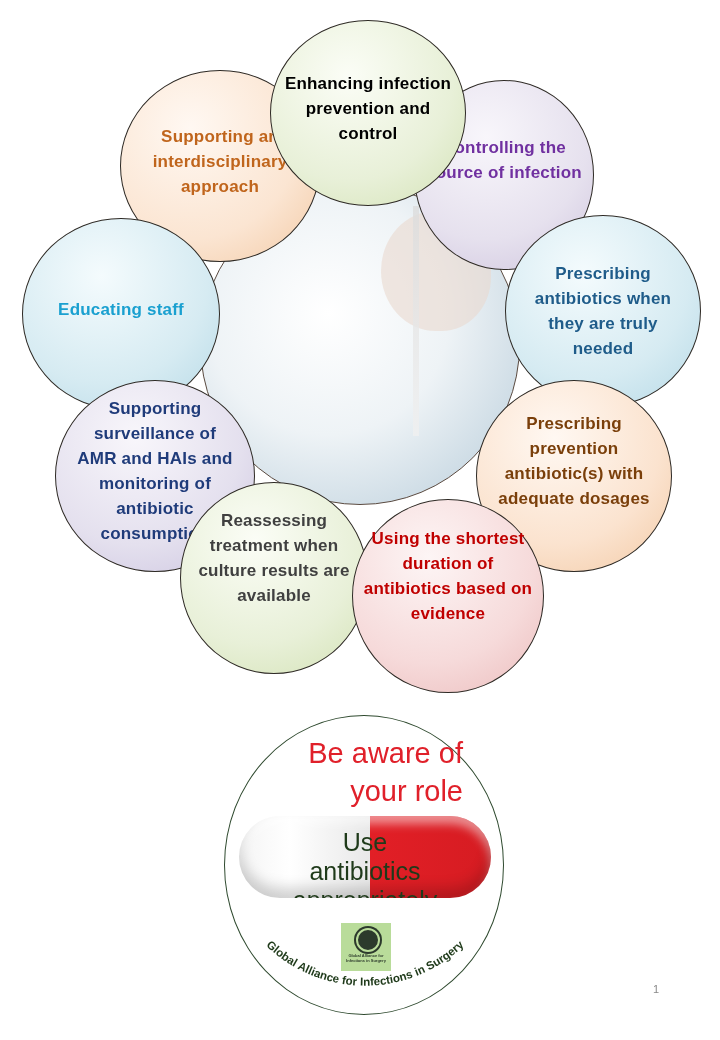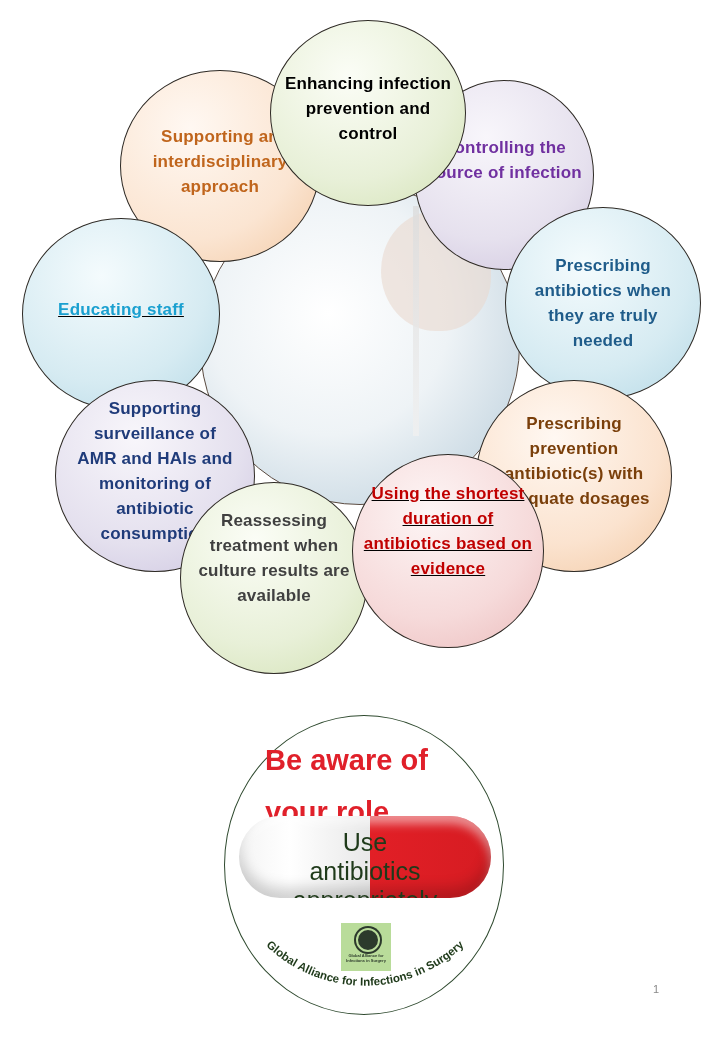--- a/index.html
+++ b/index.html
@@ -6,21 +6,21 @@
   body{width:720px;height:1040px;position:relative;overflow:hidden;font-family:"Liberation Sans",sans-serif;}
   .bubble{position:absolute;border-radius:50%;border:1.5px solid #2e2a25;box-sizing:border-box;display:flex;align-items:center;justify-content:center;text-align:center;}
   .bubble .txt{font-weight:bold;font-size:17px;line-height:25px;letter-spacing:0.2px;padding:0 6px;}
   .center{position:absolute;left:200px;top:185px;width:320px;height:320px;border-radius:50%;border:1.5px solid #5a4a40;box-sizing:border-box;
     background:radial-gradient(circle at 40% 40%, #ffffff 0%, #eef3f6 45%, #cfdde6 75%, #e9c9c9 100%);display:flex;align-items:center;justify-content:center;text-align:center;overflow:hidden;z-index:1;}
   .center .syringe{position:absolute;left:212px;top:20px;width:6px;height:230px;background:linear-gradient(#dcdcdc,#f0f0f0);opacity:.8;}
   .center .hand{position:absolute;left:180px;top:25px;width:110px;height:120px;border-radius:50% 40% 45% 50%;background:#ead8cf;opacity:.6;}
   .center .title{position:relative;color:#e0101b;font-weight:bold;font-size:30px;line-height:40px;z-index:2;}
   .b{z-index:2;justify-content:center;}
   .badge{position:absolute;left:224px;top:715px;width:280px;height:300px;border-radius:50%;border:1.5px solid #2f4a2f;box-sizing:border-box;background:#fff;}
-  .badge .headline{position:absolute;left:0;right:0;top:18px;text-align:left;color:#e0202a;font-weight:bold;font-size:29px;line-height:52px;}
+  .badge .headline{position:absolute;left:0;right:0;top:18px;text-align:right;color:#e0202a;font-weight:normal;font-size:29px;line-height:38px;}
   .pill{position:absolute;left:14px;top:100px;width:252px;height:82px;border-radius:41px;overflow:hidden;
     background:linear-gradient(90deg,#f4f4f4 0%,#ffffff 20%,#e8e8e8 52%,#e21f26 52%,#d61c22 100%);box-shadow:inset 0 -10px 14px rgba(0,0,0,.18), inset 0 8px 10px rgba(255,255,255,.5);}
   .pill .ptxt{position:absolute;left:0;right:0;top:12px;text-align:center;color:#1f3a1a;font-weight:normal;font-size:25px;line-height:29px;}
   .logo{position:absolute;left:116px;top:207px;width:50px;height:48px;background:#b9dc9a;}
   .logo .mark{position:absolute;left:15px;top:5px;width:20px;height:20px;border-radius:50%;background:#2c3a2c;border:2px solid #b9dc9a;box-shadow:0 0 0 2px #2c3a2c;}
   .logo .ltxt{position:absolute;left:0;right:0;top:30px;font-size:4px;line-height:5px;text-align:center;color:#2c3a2c;font-weight:bold;}
   .arc-text{position:absolute;left:0;top:0;}
   .page-num{position:absolute;left:653px;top:983px;font-size:11px;color:#888;}
 </style>
 </head>
@@ -30,36 +30,36 @@
 
   <div class="bubble b" style="left:120px;top:70px;width:200px;height:192px;background:radial-gradient(circle at 35% 30%,#fff8f2,#fbe5d2 60%,#f2c9a4);">
     <div class="txt" style="color:#c0651c;width:150px;margin-top:-10px;">Supporting an interdisciplinary approach</div>
   </div>
   <div class="bubble b" style="left:414px;top:80px;width:180px;height:190px;background:radial-gradient(circle at 40% 30%,#f8f6fb,#e6e1ee 60%,#cfc5de);">
     <div class="txt" style="color:#7030a0;width:170px;margin-top:-30px;">Controlling the source of infection</div>
   </div>
   <div class="bubble b" style="left:270px;top:20px;width:196px;height:186px;background:radial-gradient(circle at 40% 30%,#fbfdf6,#e8f0d8 60%,#d3e2b5);">
     <div class="txt" style="color:#000;width:180px;margin-top:-10px;">Enhancing infection prevention and control</div>
   </div>
-  <div class="bubble b" style="left:22px;top:218px;width:198px;height:192px;background:radial-gradient(circle at 40% 30%,#f4fbfd,#d6ebf2 60%,#b6d9e6);text-decoration:underline;">
+  <div class="bubble b" style="left:22px;top:218px;width:198px;height:192px;background:radial-gradient(circle at 40% 30%,#f4fbfd,#d6ebf2 60%,#b6d9e6);">
     <div class="txt" style="color:#1aa0d0;width:160px;margin-top:-10px;">Educating staff</div>
   </div>
-  <div class="bubble b" style="left:505px;top:207px;width:196px;height:192px;background:radial-gradient(circle at 40% 30%,#f4fbfd,#d6ebf2 60%,#b6d9e6);">
+  <div class="bubble b" style="left:505px;top:215px;width:196px;height:192px;background:radial-gradient(circle at 40% 30%,#f4fbfd,#d6ebf2 60%,#b6d9e6);">
     <div class="txt" style="color:#1f5c8a;width:160px;margin-top:0px;">Prescribing antibiotics when they are truly needed</div>
   </div>
   <div class="bubble b" style="left:55px;top:380px;width:200px;height:192px;background:radial-gradient(circle at 40% 30%,#f8f6fb,#e4e0ee 60%,#cbc3df);">
     <div class="txt" style="color:#1f3b7a;width:160px;margin-top:-10px;">Supporting surveillance of AMR and HAIs and monitoring of antibiotic consumption</div>
   </div>
   <div class="bubble b" style="left:476px;top:380px;width:196px;height:192px;background:radial-gradient(circle at 40% 30%,#fff8f2,#fbe3cf 60%,#f2c9a4);">
     <div class="txt" style="color:#7a3f0a;width:170px;margin-top:-30px;">Prescribing prevention antibiotic(s) with adequate dosages</div>
   </div>
   <div class="bubble b" style="left:180px;top:482px;width:188px;height:192px;background:radial-gradient(circle at 40% 30%,#fbfdf6,#e8f0d8 60%,#d3e2b5);">
     <div class="txt" style="color:#404040;width:170px;margin-top:-40px;">Reassessing treatment when culture results are available</div>
   </div>
-  <div class="bubble b" style="left:352px;top:454px;width:192px;height:194px;background:radial-gradient(circle at 40% 30%,#fdf5f5,#f6dada 60%,#ebbcbc);text-decoration:underline;">
+  <div class="bubble b" style="left:352px;top:499px;width:192px;height:194px;background:radial-gradient(circle at 40% 30%,#fdf5f5,#f6dada 60%,#ebbcbc);">
     <div class="txt" style="color:#c00000;width:182px;margin-top:-40px;">Using the shortest duration of antibiotics based on evidence</div>
   </div>
 
   <div class="center">
     <div class="hand"></div>
     <div class="syringe"></div>
   </div>
 </div>
 
 <div class="badge">

